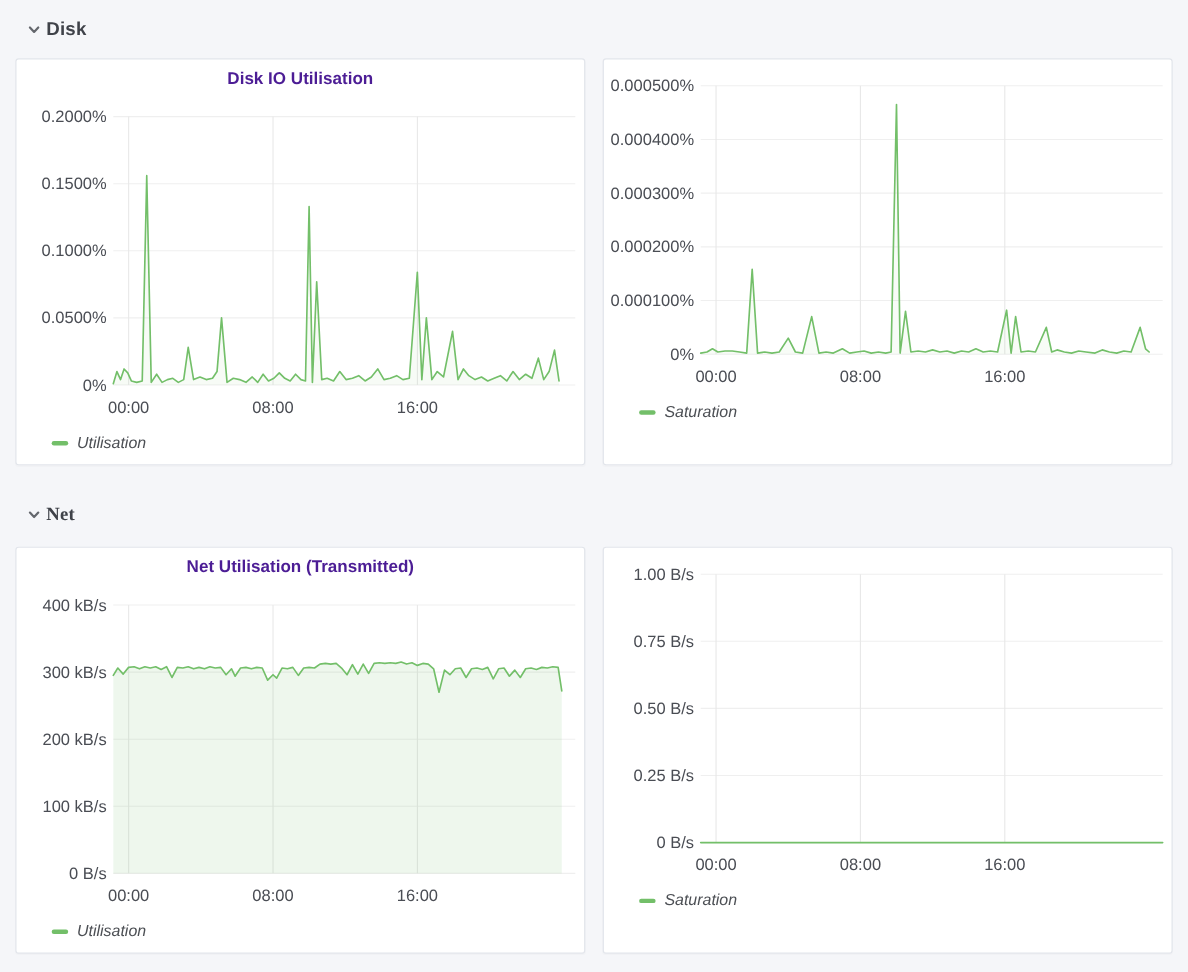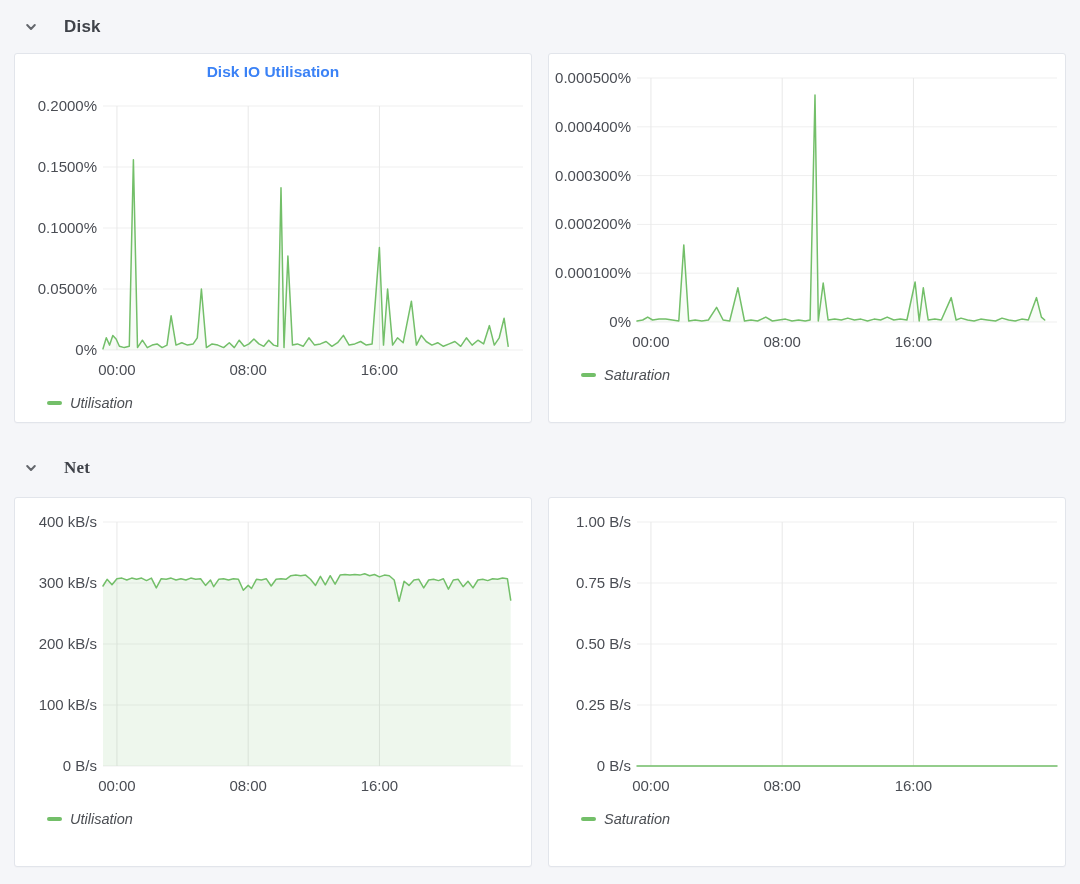--- a/index.html
+++ b/index.html
@@ -6,21 +6,21 @@
   html, body { width: 1080px; height: 884px; }
   body {
     background: #f5f6f9;
     font-family: "Liberation Sans", sans-serif;
     padding: 8px 14px 12px 14px;
     overflow: hidden;
   }
   .section-header {
     display: flex;
     align-items: center;
-    gap: 26px;
+    gap: 4px;
     height: 38px;
     padding-left: 10px;
     cursor: pointer;
   }
   .section-header .chev { display: inline-flex; color: #64676d; }
   .section-header .section-title {
     font-size: 17px;
     font-weight: bold;
     color: #3f4249;
     letter-spacing: 0.2px;
@@ -36,21 +36,21 @@
     height: 370px;
     padding-top: 4px;
     box-shadow: 0 1px 1px rgba(0,0,0,0.02);
   }
   .panel-title {
     height: 28px;
     line-height: 28px;
     text-align: center;
     font-size: 15.5px;
     font-weight: bold;
-    color: #3b82f6;
+    color: #4c1d95;
     cursor: pointer;
   }
   svg.chart { display: block; width: 516px; height: 306px; }
   svg.chart text.tick {
     font-family: "Liberation Sans", sans-serif;
     font-size: 15px;
     fill: #4a4d54;
   }
   .legend {
     display: flex;
@@ -145,20 +145,21 @@
     <span class="chev">
       <svg width="14" height="14" viewBox="0 0 14 14">
           <polyline points="3.2,5 7,9 10.8,5" fill="none" stroke="currentColor" stroke-width="2" stroke-linecap="round" stroke-linejoin="round"></polyline>
         </svg>
     </span>
     <span class="section-title">Net</span>
   </div>
 
   <div class="row">
     <div class="panel">
+      <div class="panel-title">Net Utilisation (Transmitted)</div>
       <svg class="chart" viewBox="0 0 516 306">
           <line x1="88" y1="264" x2="508" y2="264" stroke="#efefef" stroke-width="1"></line>
           <text x="82" y="269" text-anchor="end" class="tick">0 B/s</text>
           <line x1="88" y1="203" x2="508" y2="203" stroke="#efefef" stroke-width="1"></line>
           <text x="82" y="208" text-anchor="end" class="tick">100 kB/s</text>
           <line x1="88" y1="142" x2="508" y2="142" stroke="#efefef" stroke-width="1"></line>
           <text x="82" y="147" text-anchor="end" class="tick">200 kB/s</text>
           <line x1="88" y1="81" x2="508" y2="81" stroke="#efefef" stroke-width="1"></line>
           <text x="82" y="86" text-anchor="end" class="tick">300 kB/s</text>
           <line x1="88" y1="20" x2="508" y2="20" stroke="#efefef" stroke-width="1"></line>

